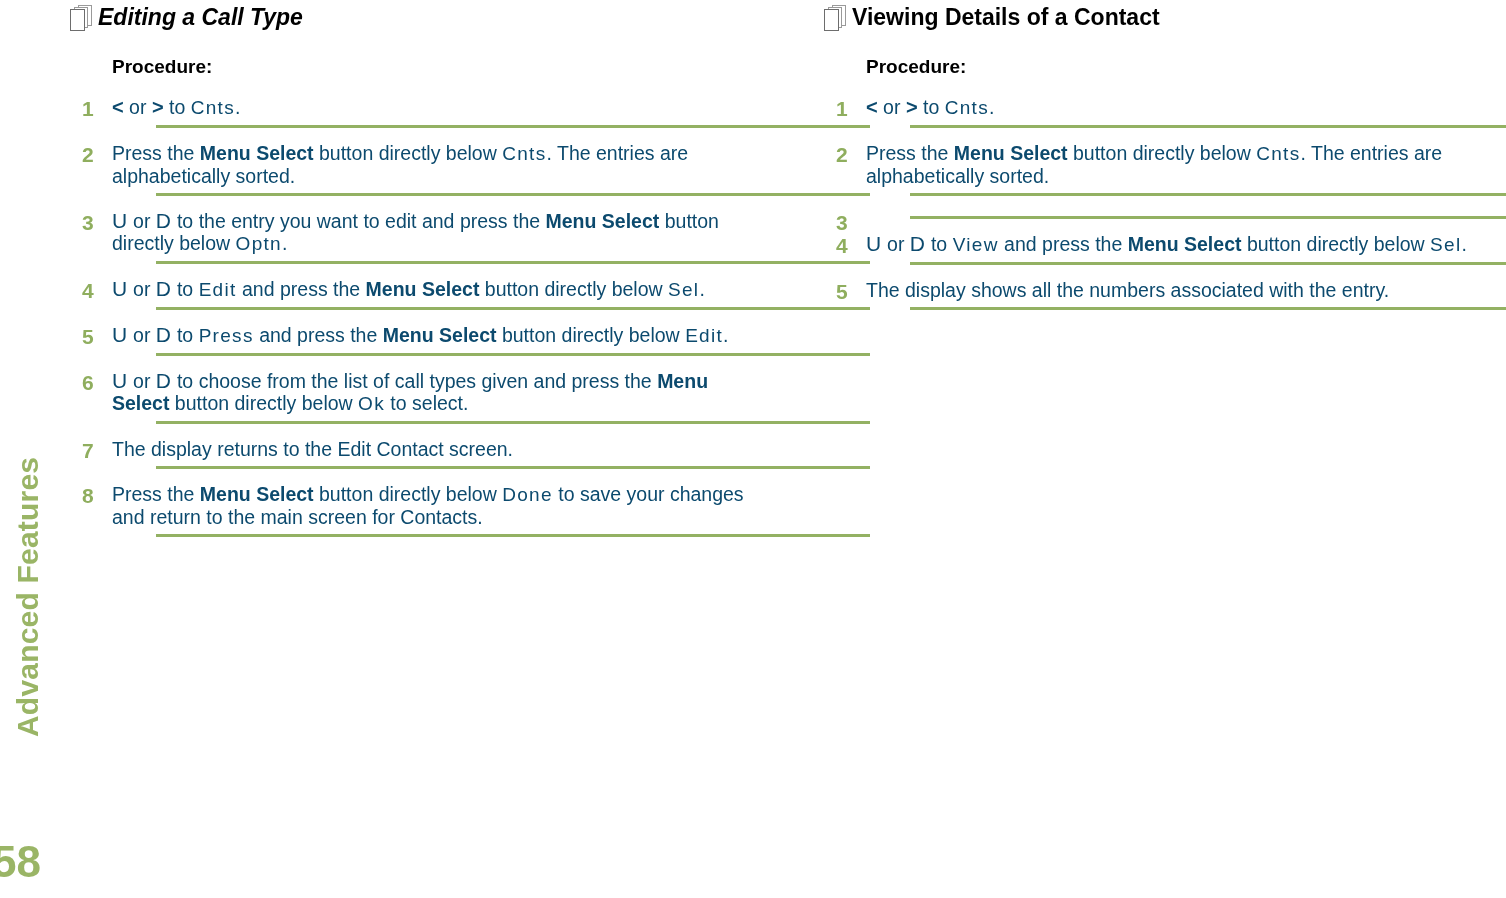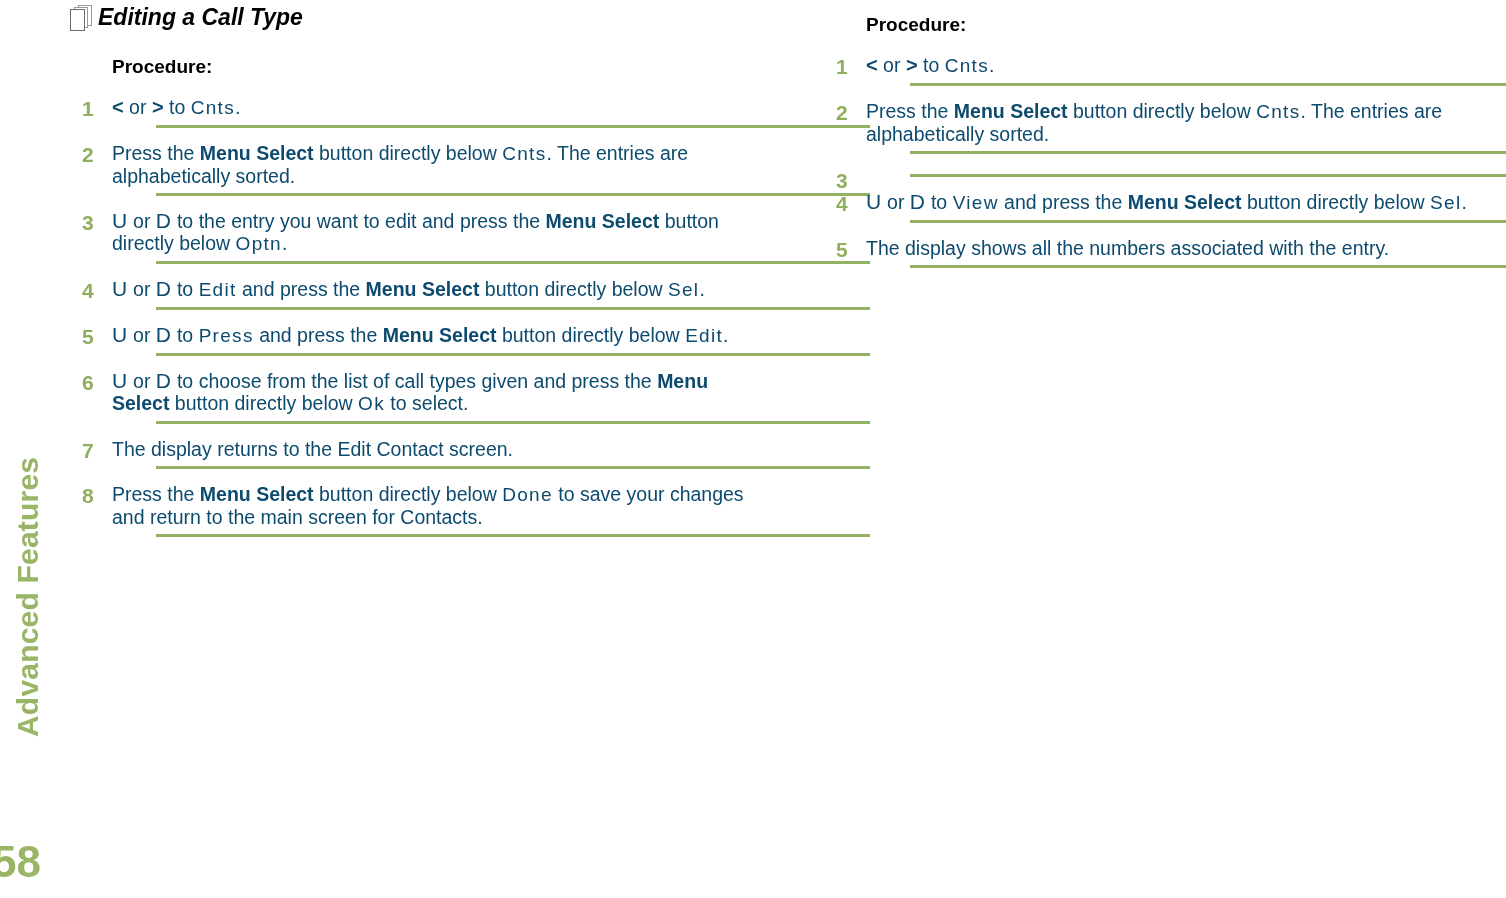--- a/index.html
+++ b/index.html
@@ -216,20 +216,28 @@
           <div class="step-rule"></div>
         </li>
         <li class="step">
           <span class="step-num">8</span>
           <div class="step-text"><span>Press the </span><span class="b">Menu Select</span><span> button directly below </span><span class="mono">Done</span><span> to save your changes and return to the main screen for Contacts.</span></div>
           <div class="step-rule"></div>
         </li>
       </ol>
     </div>
   <div class="col col-right">
+      <div class="section-head">
+        <span class="pages-icon">
+          <i class="s3"></i>
+          <i class="s2"></i>
+          <i class="s1"></i>
+        </span>
+        <span class="section-title">Viewing Details of a Contact</span>
+      </div>
       <div class="procedure-label">Procedure:</div>
       <ol class="steps">
         <li class="step">
           <span class="step-num">1</span>
           <div class="step-text"><span class="chev">&lt;</span><span> or </span><span class="chev">&gt;</span><span> to </span><span class="mono">Cnts</span><span>.</span></div>
           <div class="step-rule"></div>
         </li>
         <li class="step">
           <span class="step-num">2</span>
           <div class="step-text"><span>Press the </span><span class="b">Menu Select</span><span> button directly below </span><span class="mono">Cnts</span><span>. The entries are alphabetically sorted.</span></div>

